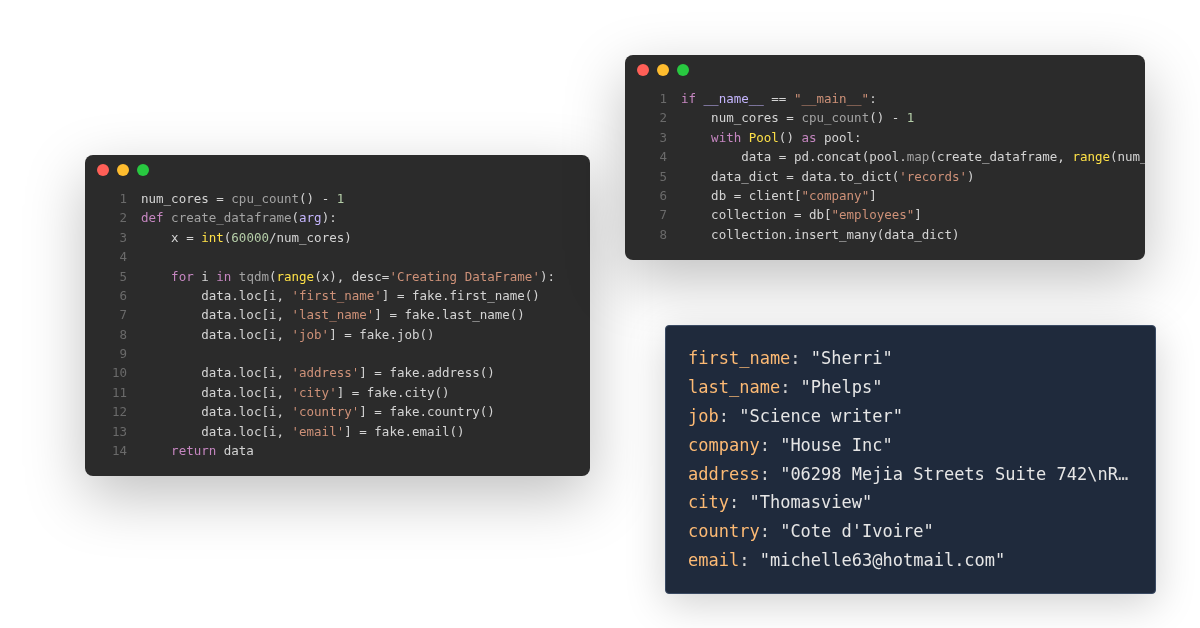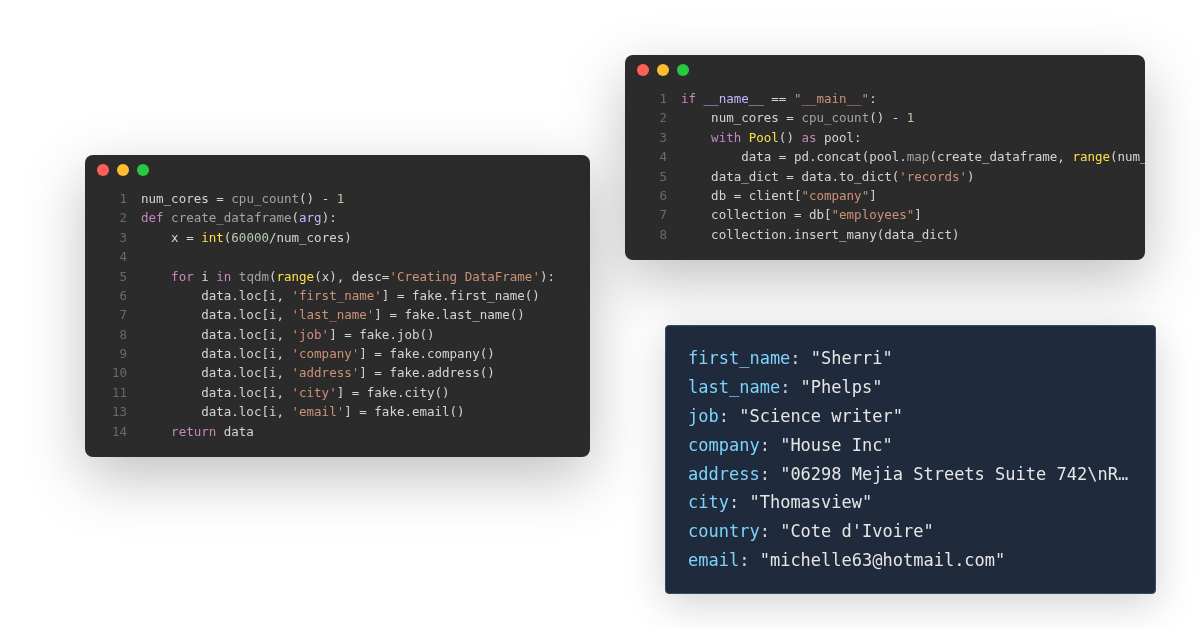--- a/index.html
+++ b/index.html
@@ -66,21 +66,21 @@
     border: 1px solid #3a4a63;
     border-radius: 4px;
     padding: 18px 22px;
     box-shadow: 0 10px 40px rgba(0,0,0,0.18);
     font-size: 17px;
     line-height: 1.7;
     color: #d4d4d4;
     font-family: 'Menlo','Consolas','Monaco',monospace;
   }
   .record-row { white-space: nowrap; overflow: hidden; text-overflow: ellipsis; }
-  .key { color: #7dd3fc; }
+  .key { color: #fdba74; }
   .colon { color: #d4d4d4; }
   .val { color: #e6e6e6; }
 </style>
 </head>
 <body>
 
 <div class="code-window" style="left:85px; top:155px; width:505px;">
   <div class="titlebar">
     <span class="dot red"></span>
     <span class="dot yellow"></span>
@@ -88,23 +88,24 @@
   </div>
   <div class="code-body" id="left-body">
       <div class="line"><span class="ln">1</span><span><span class="tok-default">num_cores </span><span class="tok-op">= </span><span class="tok-func">cpu_count</span><span class="tok-default">() </span><span class="tok-op">- </span><span class="tok-number">1</span></span></div>
       <div class="line"><span class="ln">2</span><span><span class="tok-keyword">def </span><span class="tok-func">create_dataframe</span><span class="tok-default">(</span><span class="tok-var">arg</span><span class="tok-default">):</span></span></div>
       <div class="line"><span class="ln">3</span><span><span class="tok-default">    x </span><span class="tok-op">= </span><span class="tok-builtin">int</span><span class="tok-default">(</span><span class="tok-number">60000</span><span class="tok-default">/num_cores)</span></span></div>
       <div class="line"><span class="ln">4</span></div>
       <div class="line"><span class="ln">5</span><span><span class="tok-default">    </span><span class="tok-keyword">for </span><span class="tok-default">i </span><span class="tok-keyword">in </span><span class="tok-func">tqdm</span><span class="tok-default">(</span><span class="tok-builtin">range</span><span class="tok-default">(x), desc=</span><span class="tok-string">'Creating DataFrame'</span><span class="tok-default">):</span></span></div>
       <div class="line"><span class="ln">6</span><span><span class="tok-default">        data.loc[i, </span><span class="tok-string">'first_name'</span><span class="tok-default">] </span><span class="tok-op">= </span><span class="tok-default">fake.first_name()</span></span></div>
       <div class="line"><span class="ln">7</span><span><span class="tok-default">        data.loc[i, </span><span class="tok-string">'last_name'</span><span class="tok-default">] </span><span class="tok-op">= </span><span class="tok-default">fake.last_name()</span></span></div>
       <div class="line"><span class="ln">8</span><span><span class="tok-default">        data.loc[i, </span><span class="tok-string">'job'</span><span class="tok-default">] </span><span class="tok-op">= </span><span class="tok-default">fake.job()</span></span></div>
-      <div class="line"><span class="ln">9</span><span><span class="tok-default">        data.loc[i, </span><span class="tok-string">'company'</span><span class="tok-default">] </span><span class="tok-op">= </span><span class="tok-default">fake.company()</span></span></div>
+      <div class="line"><span class="ln">9</span></div>
       <div class="line"><span class="ln">10</span><span><span class="tok-default">        data.loc[i, </span><span class="tok-string">'address'</span><span class="tok-default">] </span><span class="tok-op">= </span><span class="tok-default">fake.address()</span></span></div>
       <div class="line"><span class="ln">11</span><span><span class="tok-default">        data.loc[i, </span><span class="tok-string">'city'</span><span class="tok-default">] </span><span class="tok-op">= </span><span class="tok-default">fake.city()</span></span></div>
+      <div class="line"><span class="ln">12</span><span><span class="tok-default">        data.loc[i, </span><span class="tok-string">'country'</span><span class="tok-default">] </span><span class="tok-op">= </span><span class="tok-default">fake.country()</span></span></div>
       <div class="line"><span class="ln">13</span><span><span class="tok-default">        data.loc[i, </span><span class="tok-string">'email'</span><span class="tok-default">] </span><span class="tok-op">= </span><span class="tok-default">fake.email()</span></span></div>
       <div class="line"><span class="ln">14</span><span><span class="tok-default">    </span><span class="tok-keyword">return </span><span class="tok-default">data</span></span></div>
     </div>
 </div>
 
 <div class="code-window" style="left:625px; top:55px; width:520px;">
   <div class="titlebar">
     <span class="dot red"></span>
     <span class="dot yellow"></span>
     <span class="dot green"></span>

